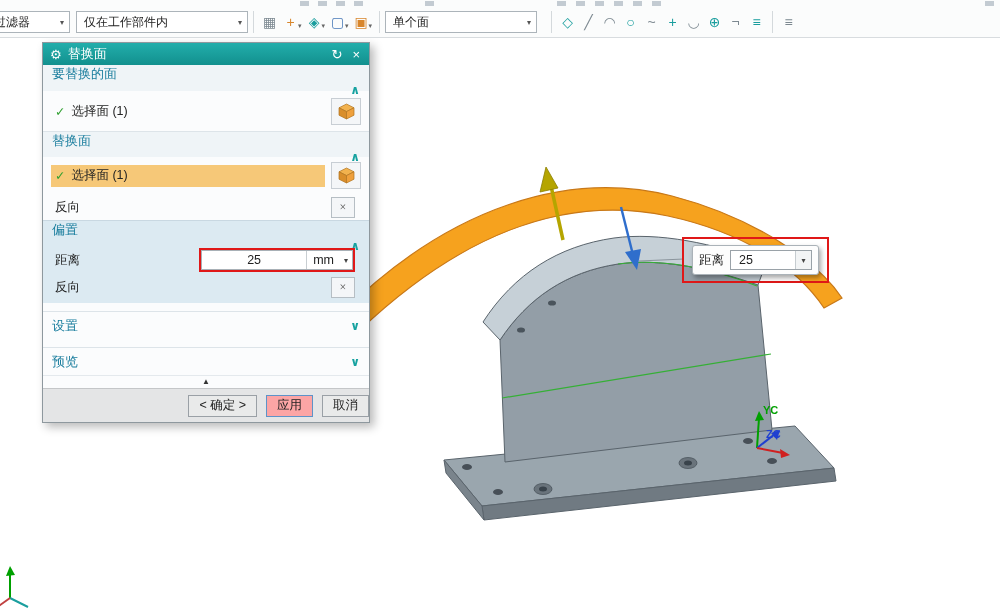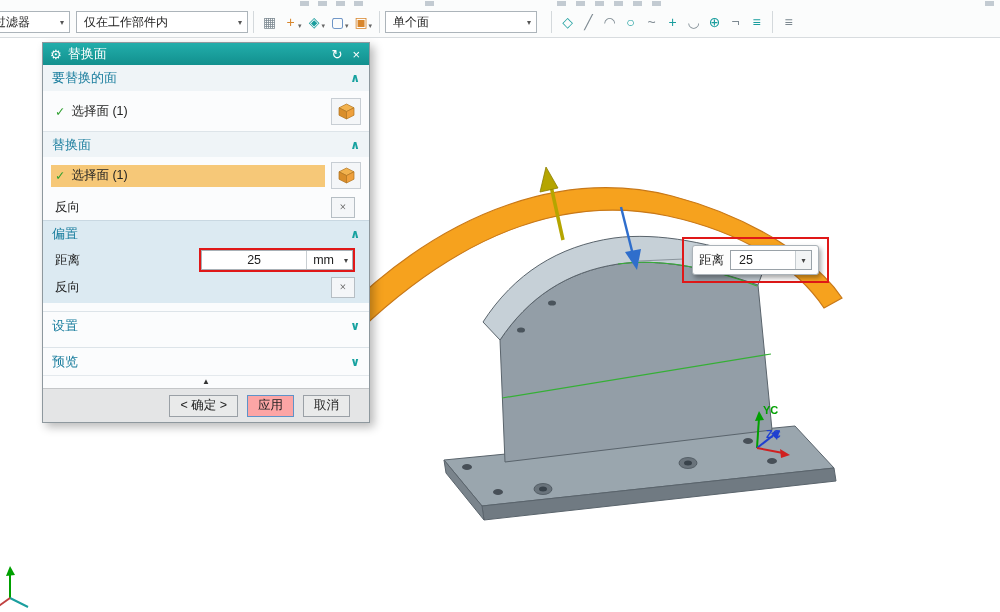--- a/index.html
+++ b/index.html
@@ -28,21 +28,21 @@
   .pfield { display:flex; align-items:stretch; border:1px solid #9AA2A8; background:#fff; height:20px; flex:1; }
   .pval { flex:1; padding-left:8px; display:flex; align-items:center; }
   .pdd { width:16px; font-size:8px; color:#444; border-left:1px solid #C6CCD0; display:flex; align-items:center; justify-content:center; background:#F2F4F5; }
 
   
   .dialog { position:absolute; left:42px; top:42px; width:328px; background:#FBFCFD; border:1px solid #8E989E; box-shadow:4px 4px 9px rgba(0,0,0,.28); z-index:6; font-size:12.5px; color:#222; }
   .dlg-header { height:22px; background:linear-gradient(#22AEAB,#12908E); color:#fff; display:flex; align-items:center; padding:0 7px; gap:6px; font-size:13px; }
   .dlg-title { flex:1; }
   .hdr-ico { font-size:13px; }
   .hdr-btn { font-size:13px; cursor:default; padding:0 2px; }
-  .group-hdr { display:flex; align-items:center; height:26px; padding:0 9px; color:#1B7E9E; font-size:13px; background:#EFF4F7; border-top:1px solid #DDE4E9; }
+  .group-hdr { display:flex; height:26px; padding:0 9px; color:#1B7E9E; font-size:13px; background:#EFF4F7; border-top:1px solid #DDE4E9;flex-direction:column; }
   .group-hdr .chev { margin-left:auto; color:#17A2A0; font-weight:bold; font-size:12px; }
   .sel-row { display:flex; align-items:center; padding:5px 8px; gap:6px; background:#FBFCFD; }
   .sel-row .sel-label { display:flex; align-items:center; gap:6px; flex:1; height:22px; padding:0 4px; }
   .sel-row.active .sel-label { background:#F6C878; }
   .check { color:#2FA02F; font-weight:bold; }
   .cube-btn { margin-left:auto; width:30px; height:27px; border:1px solid #C8CED4; background:#F4F6F8; display:flex; align-items:center; justify-content:center; flex:none; }
   .sel-row.tall { height:40px; }
   .rev-row { display:flex; align-items:center; padding:2px 14px 2px 12px; height:26px;font-family:Liberation Serif, serif; }
   .sq-btn { margin-left:auto; width:24px; height:21px; border:1px solid #B6BEC4; background:#F4F6F8; display:flex; align-items:center; justify-content:center; color:#555; font-size:12px; flex:none; }
   .offset-group { background:#DCEAF2; padding-bottom:3px; }
@@ -50,21 +50,21 @@
   .dist-row { display:flex; align-items:center; padding:2px 14px 2px 12px; height:28px; }
   .dist-red { margin-left:auto; border:2px solid #E01818; display:flex; }
   .dist-field { display:flex; align-items:stretch; background:#fff; border:1px solid #A8B0B6; height:20px; width:152px; font-size:12.5px; }
   .dval { flex:1; display:flex; align-items:center; justify-content:center; }
   .dunit { padding:0 6px; border-left:1px solid #C8CED2; display:flex; align-items:center; }
   .ddd { font-size:8px; color:#444; display:flex; align-items:center; padding:0 4px; }
   .fold-hdr { display:flex; align-items:center; height:28px; padding:0 9px; color:#1B7E9E; font-size:13px; background:#FBFCFD; border-top:1px solid #DDE4E9;margin-top:8px; }
   .fold-hdr .chev { margin-left:auto; color:#17A2A0; font-weight:bold; font-size:12px; }
   .collapse-row { height:13px; display:flex; align-items:center; justify-content:center; border-top:1px solid #E4E9ED; }
   .collapse-row span { font-size:8px; color:#333; line-height:1; }
-  .dlg-footer { height:34px; background:#E4E5E6; border-top:1px solid #C4C6C8; display:flex; align-items:center; justify-content:flex-end; gap:9px; padding-right:19px; }
+  .dlg-footer { height:34px; background:#E4E5E6; border-top:1px solid #C4C6C8; display:flex; align-items:center; justify-content:flex-end; gap:9px; padding-right:0; }
   .btn { height:22px; padding:0 10px; font-size:12.5px; font-family:inherit; background:#E9EAEA; border:1px solid #9AA0A6; color:#222; }
   .btn.apply { background:#fca5a5; border-color:#5E93C8; }
 </style>
 </head>
 <body>
 
 <div class="screen">
 
   <div class="viewport">
     <svg class="model-svg" width="1000" height="612" viewBox="0 0 1000 612">

